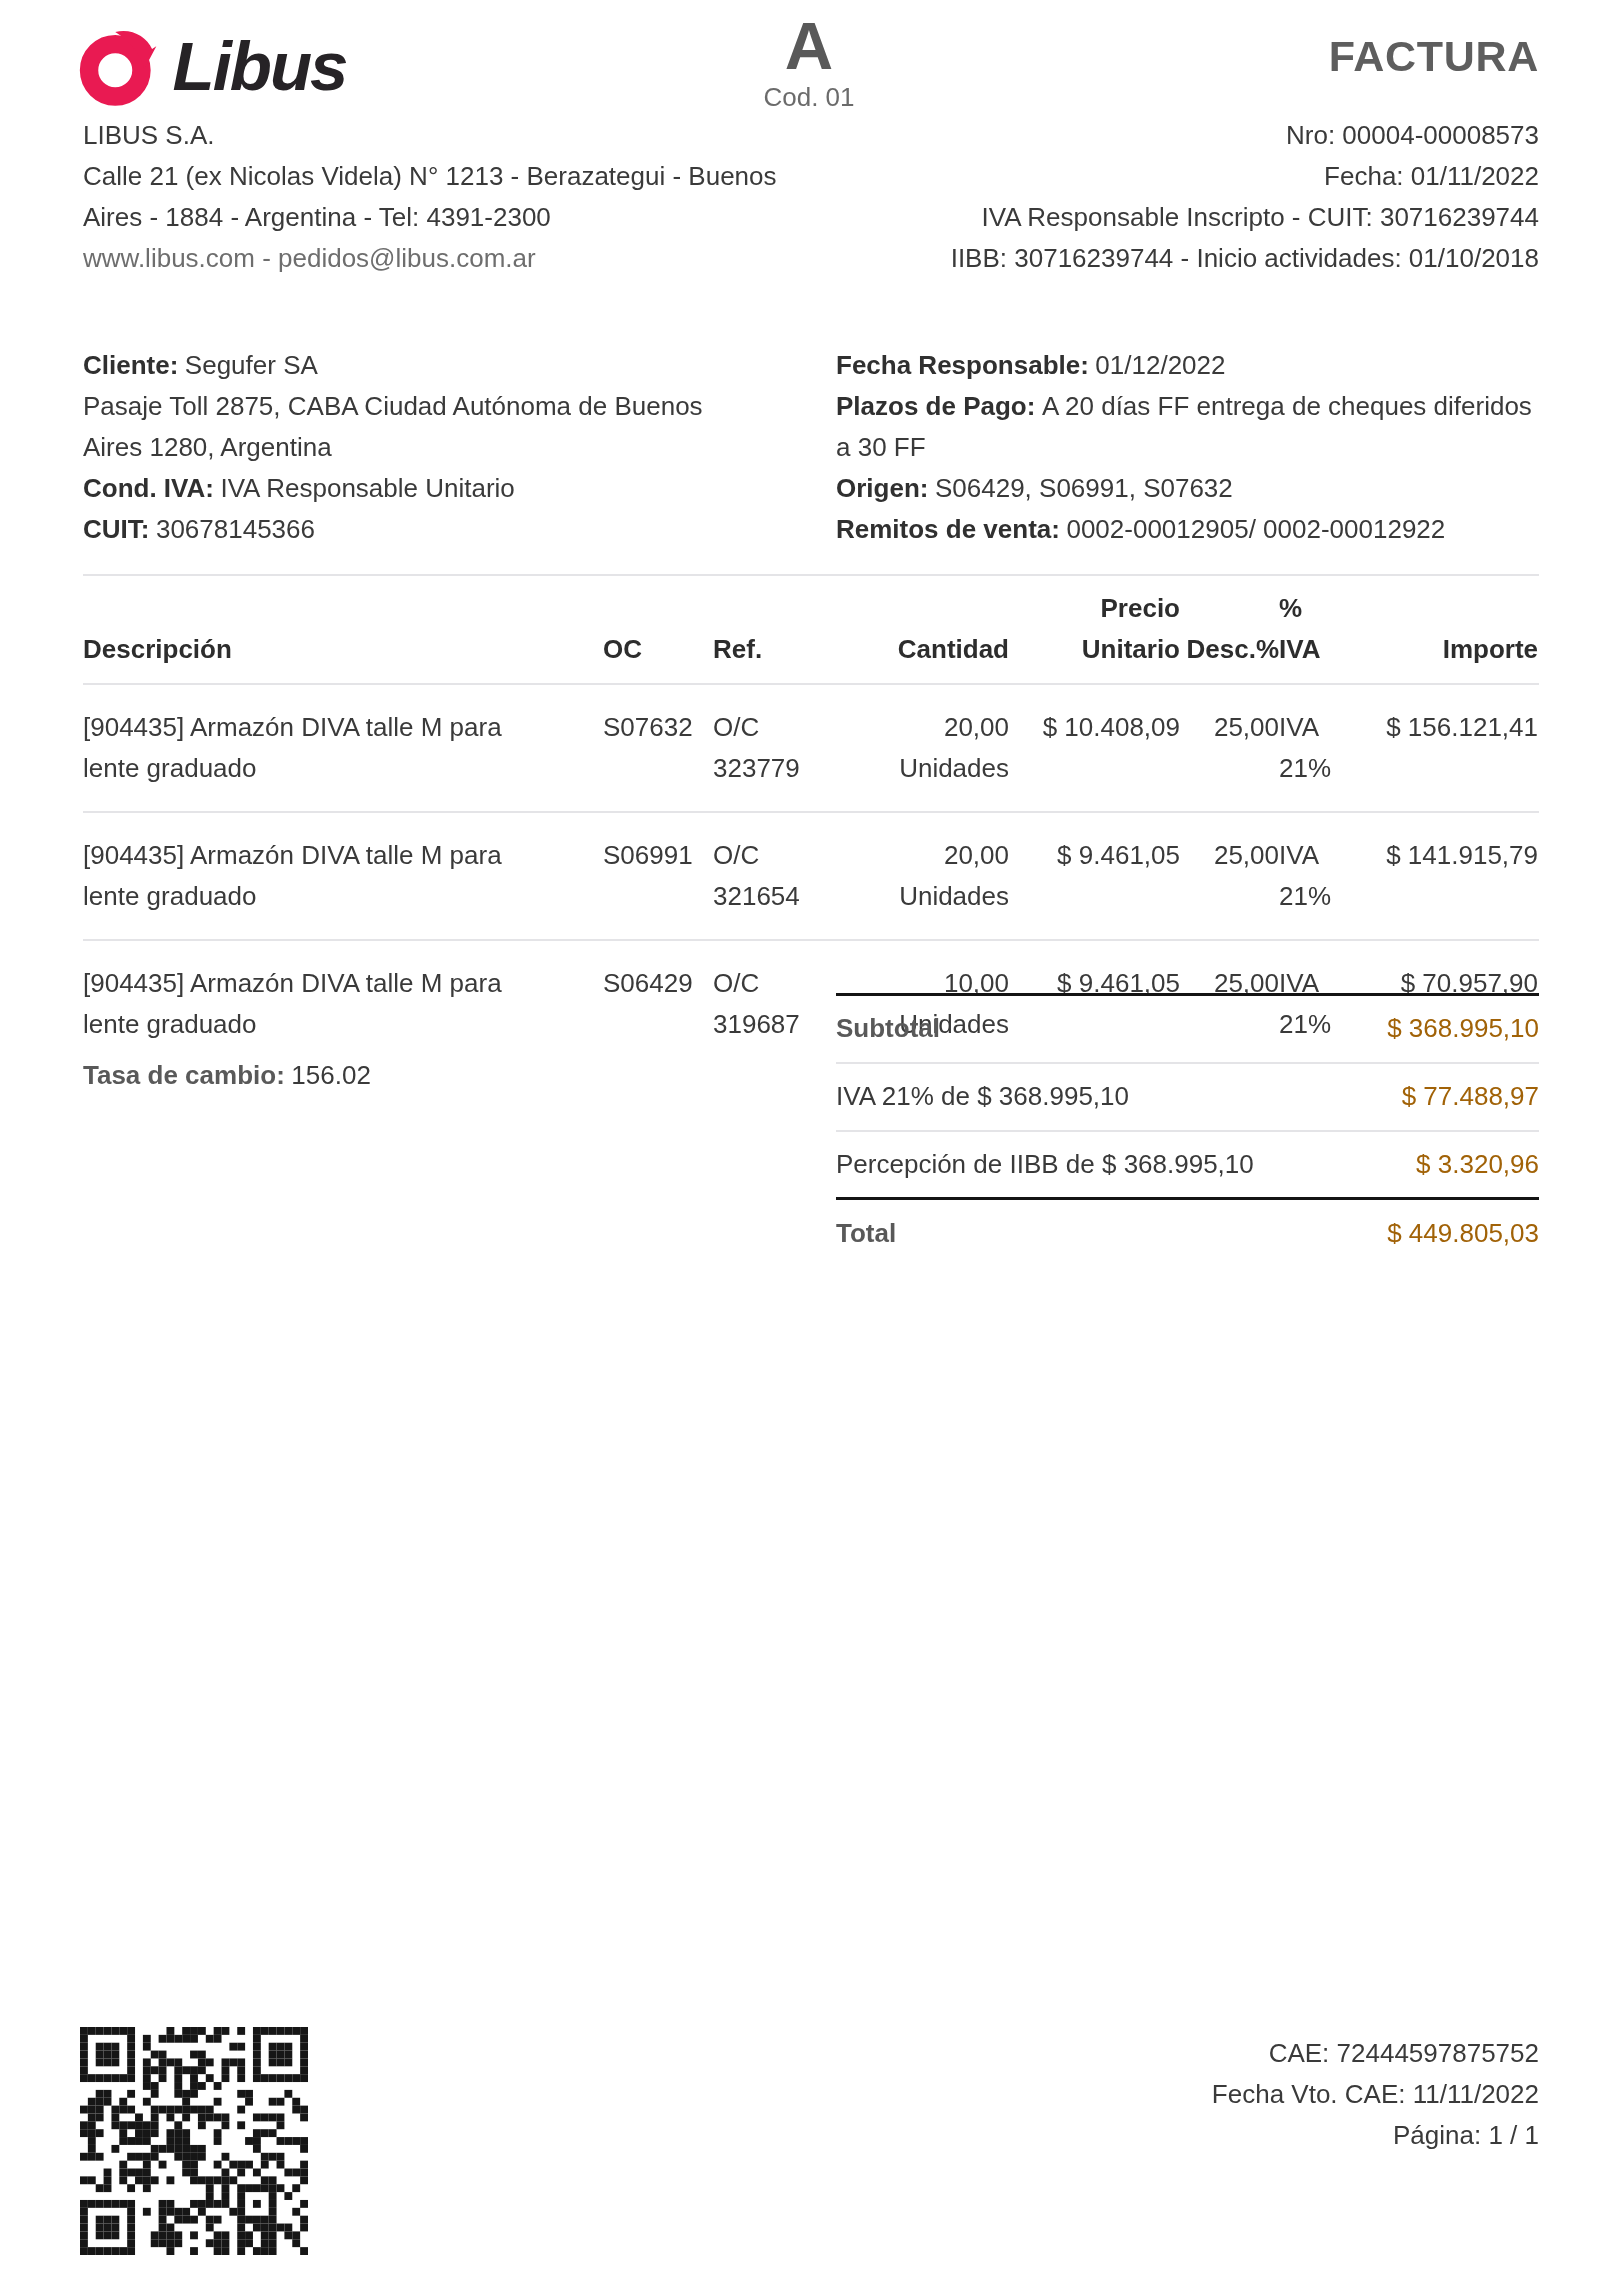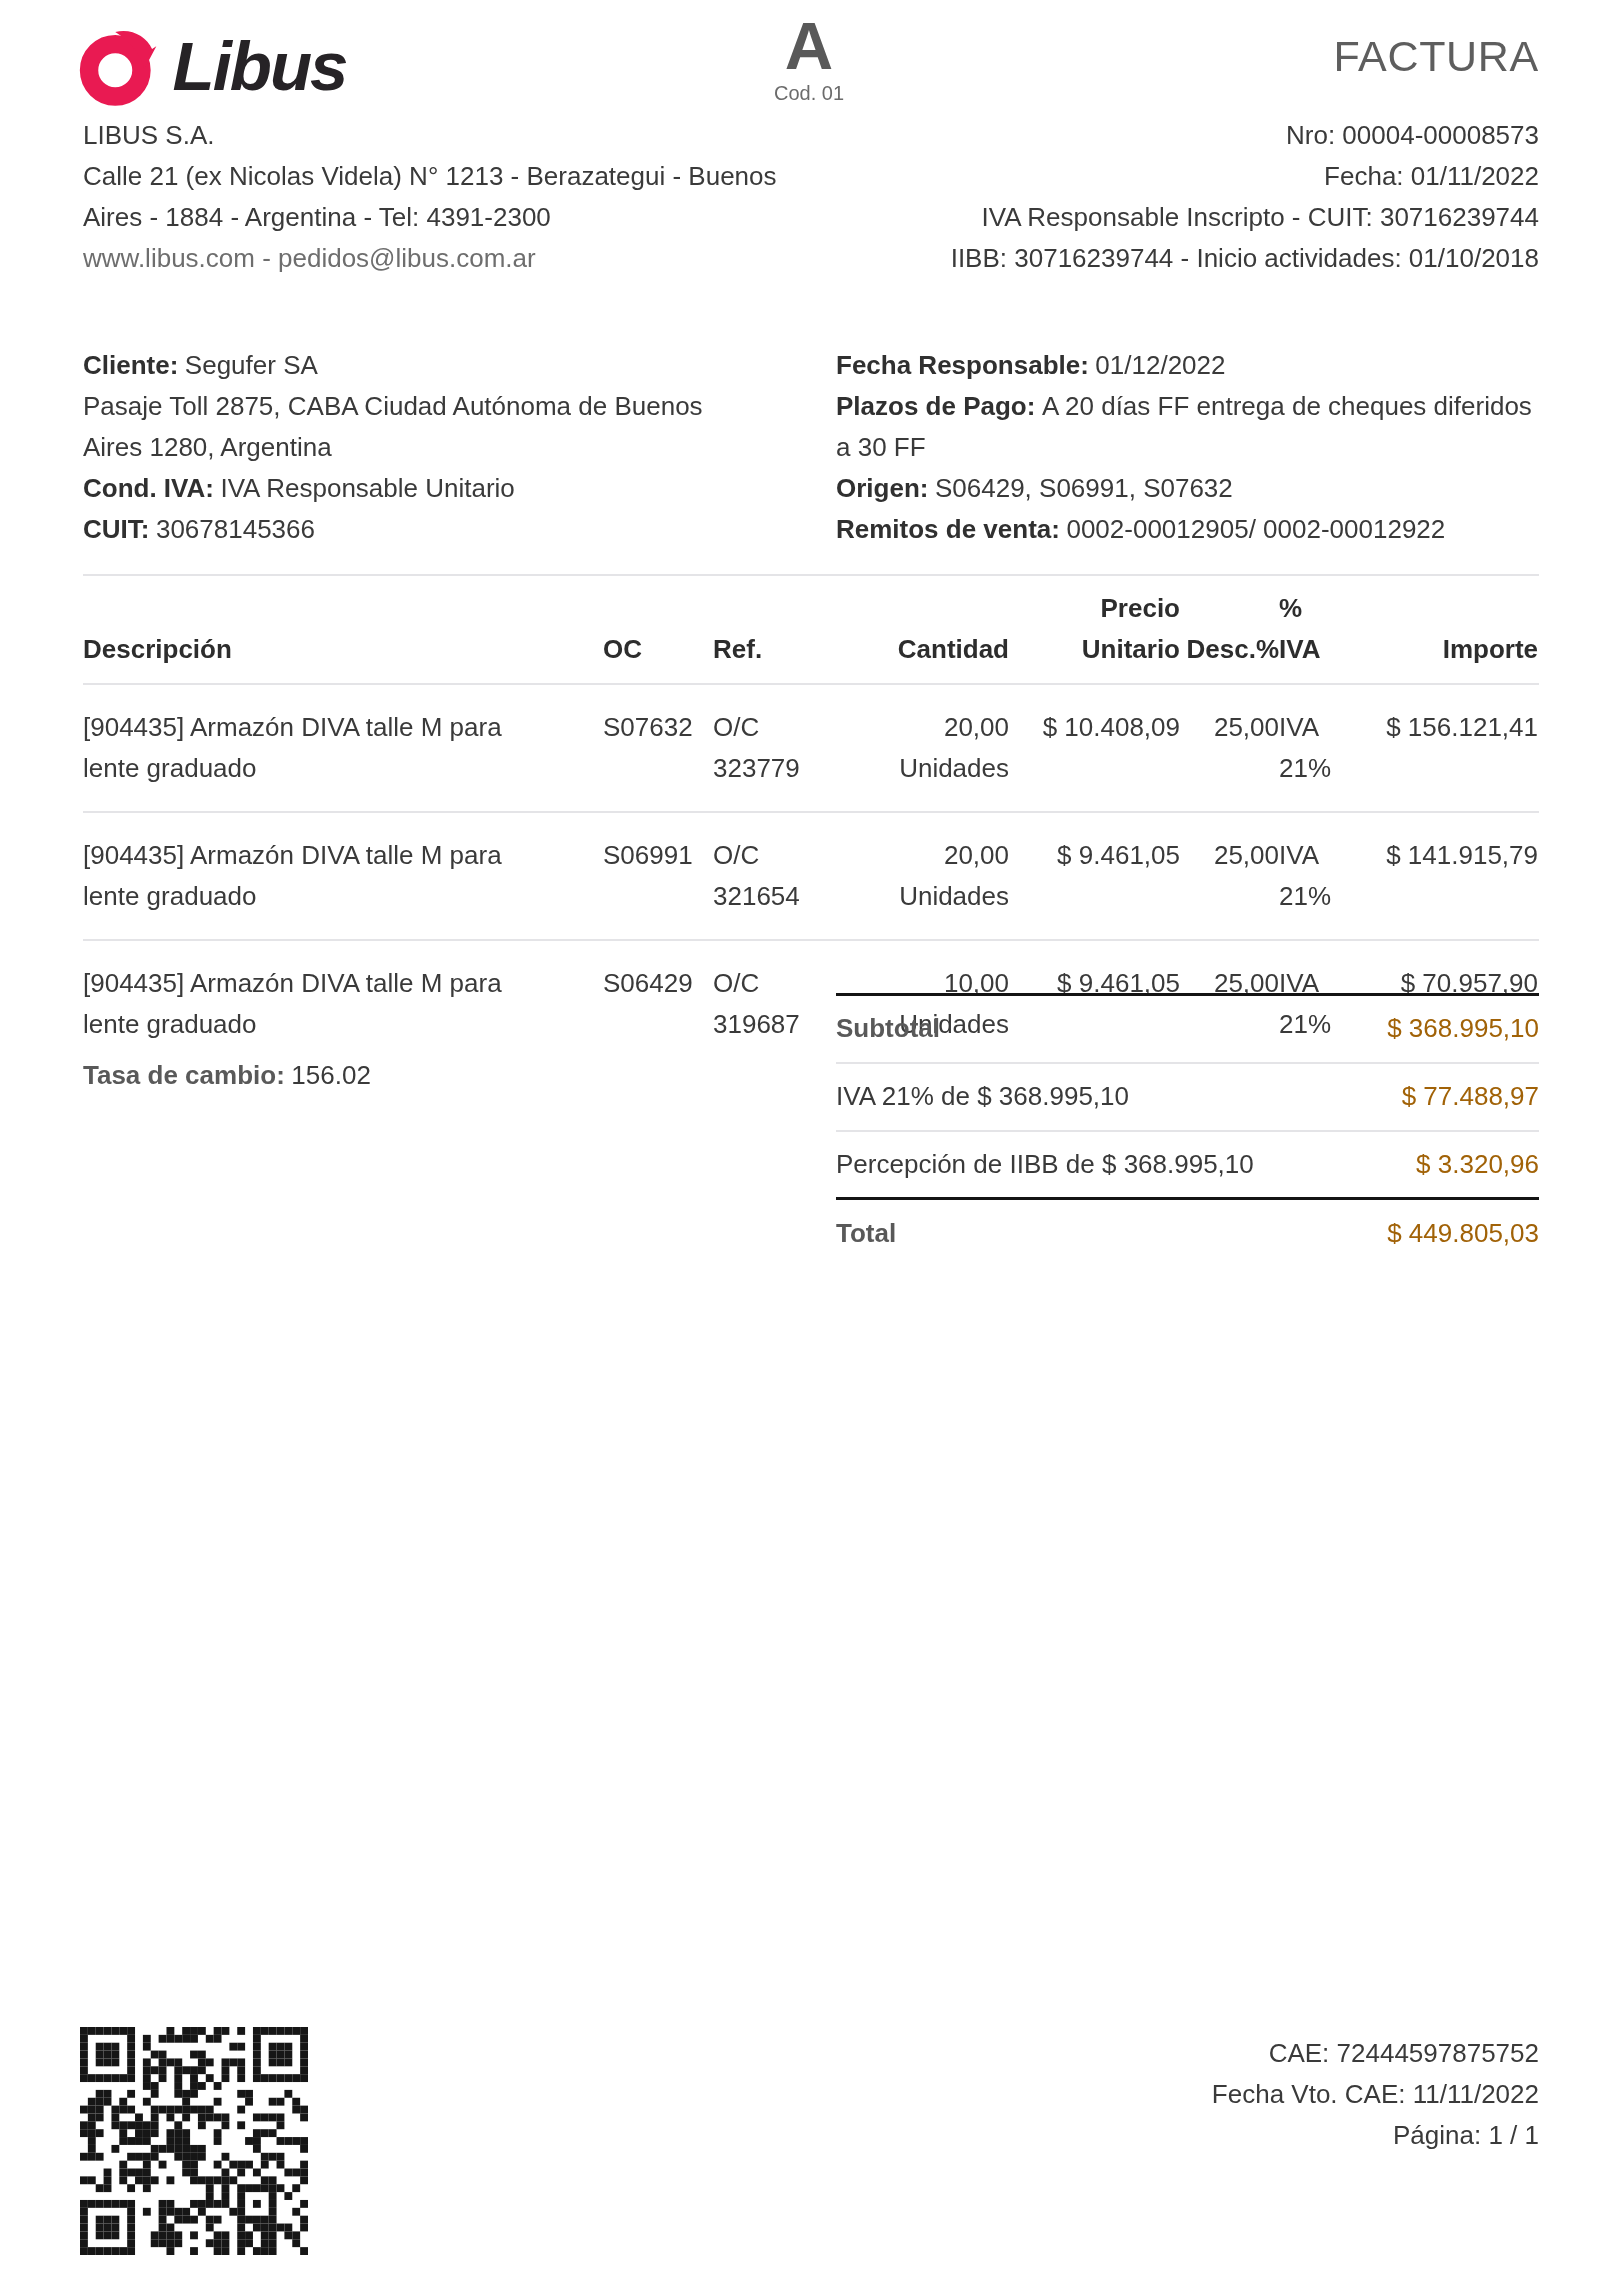--- a/index.html
+++ b/index.html
@@ -16,25 +16,25 @@
 
   
   .brand { position: absolute; left: 77px; top: 25px; display: flex; align-items: flex-start; }
   .brand svg { display: block; }
   .brand-text {
     font-size: 69px; font-weight: 700; font-style: italic;
     color: #262326; letter-spacing: -2px; margin-left: 10.5px; line-height: 84px;
   }
   .letter-block { position: absolute; left: 737px; top: 11.8px; width: 144px; text-align: center; }
   .letter { font-size: 67px; line-height: 68px; font-weight: 700; color: #595959; }
-  .letter-code { font-size: 20px; color: #6b6b6b; margin-top: 2.6px; }
+  .letter-code { font-size: 26px; color: #6b6b6b; margin-top: 2.6px; }
 
   .doc-title {
     position: absolute; left: 916px; top: 33px; width: 623px;
-    text-align: right; font-size: 43px; line-height: 47px; font-weight: 400;
+    text-align: right; font-size: 43px; line-height: 47px; font-weight: 700;
     color: #5e5e5e; letter-spacing: 0.7px;
   }
 
   .company-info { position: absolute; left: 83px; top: 115px; width: 733px; font-size: 26px; line-height: 41px; }
   .company-info .muted-link { color: #6e6e6e; }
 
   .header-meta { position: absolute; left: 754px; top: 115px; width: 785px; text-align: right; font-size: 26px; line-height: 41px; }
 
   
   .party-left  { position: absolute; left: 83px;  top: 345px; width: 726px; font-size: 26px; line-height: 41px; }

